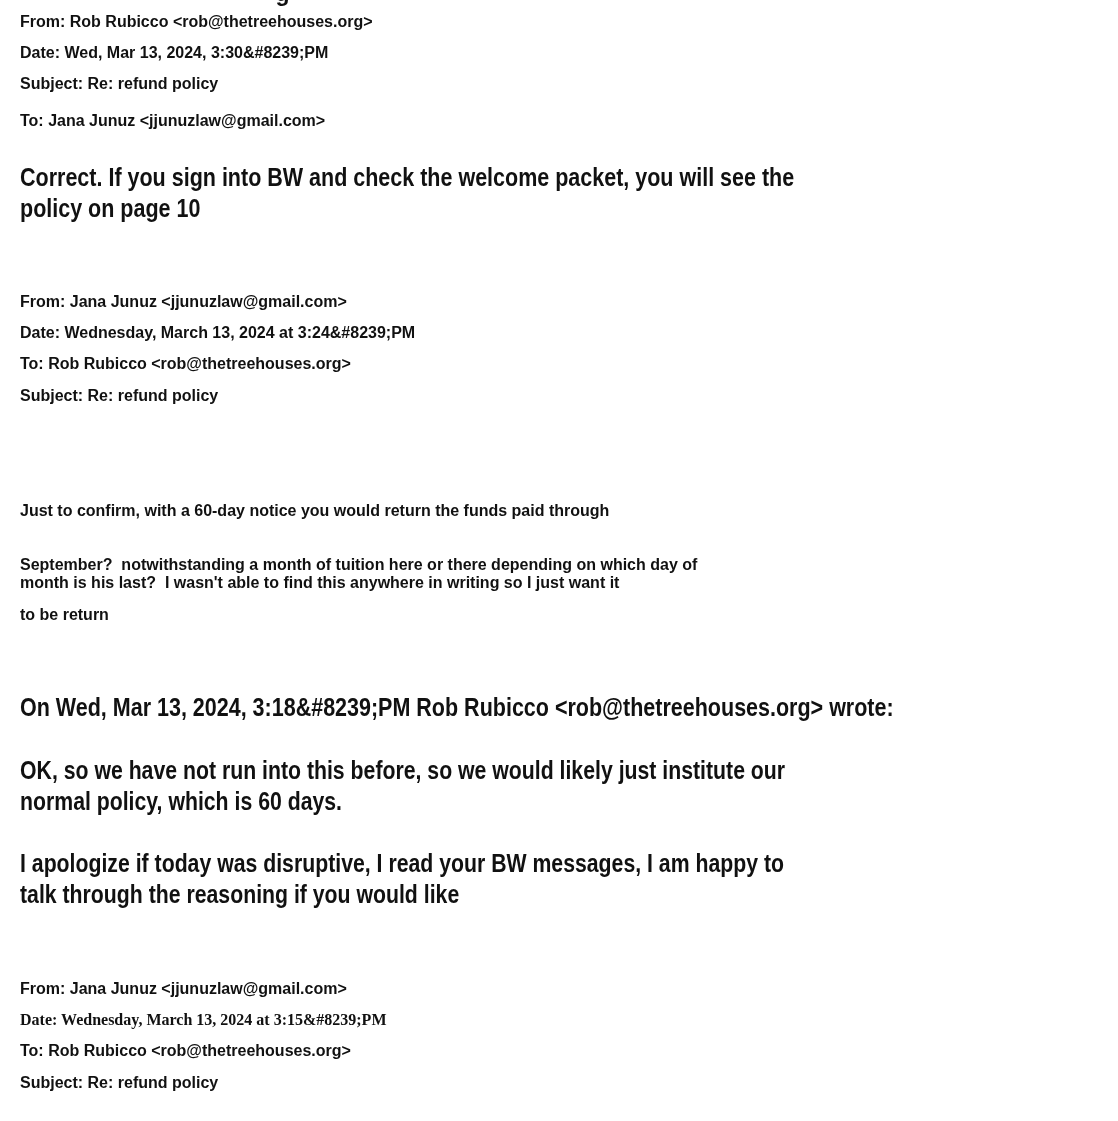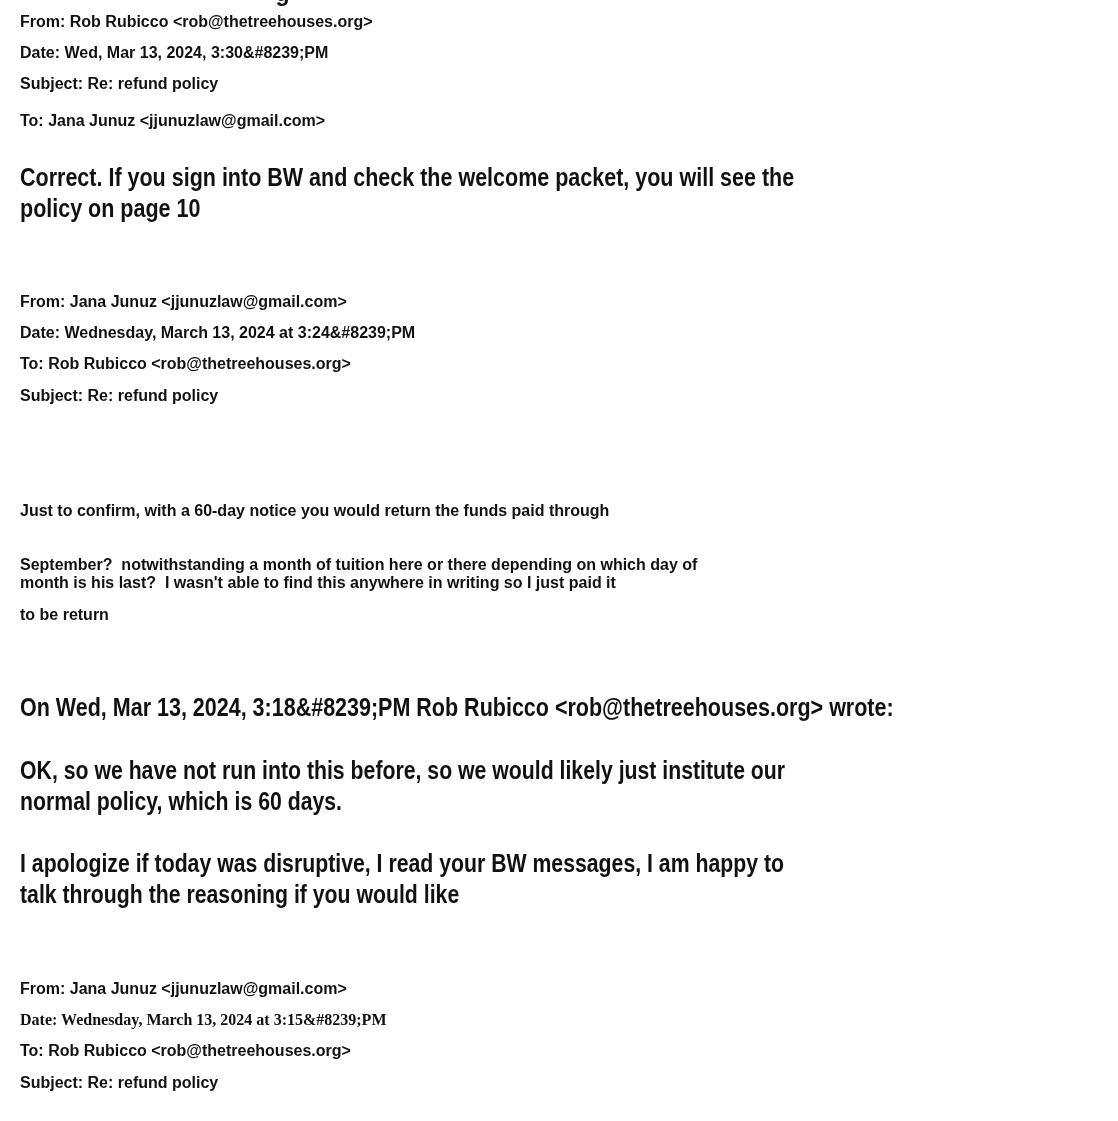--- a/index.html
+++ b/index.html
@@ -59,21 +59,21 @@
   </div>
 
   <div>
     <div class="line" style="top:286px;">From: Jana Junuz &lt;jjunuzlaw@gmail.com&gt;</div>
     <div class="line" style="top:317px;">Date: Wednesday, March 13, 2024 at 3:24&amp;#8239;PM</div>
     <div class="line" style="top:348px;">To: Rob Rubicco &lt;rob@thetreehouses.org&gt;</div>
     <div class="line" style="top:380px;">Subject: Re: refund policy</div>
 
     <div class="line" style="top:495px;">Just to confirm, with a 60-day notice you would return the funds paid through</div>
     <div class="line" style="top:536px;margin-top:13px;">September?  notwithstanding a month of tuition here or there depending on which day of</div>
-    <div class="line" style="top:567px;">month is his last?  I wasn't able to find this anywhere in writing so I just paid it</div>
+    <div class="line" style="top:567px;">month is his last?  I wasn't able to find this anywhere in writing so I just want it</div>
     <div class="line" style="top:599px;">to be return</div>
   </div>
 
   <div>
     <div class="line cond" style="top:692px;">On Wed, Mar 13, 2024, 3:18&amp;#8239;PM Rob Rubicco &lt;rob@thetreehouses.org&gt; wrote:</div>
 
     <div class="line cond2" style="top:755px;">OK, so we have not run into this before, so we would likely just institute our</div>
     <div class="line cond2" style="top:786px;">normal policy, which is 60 days.</div>
     <div class="line cond2" style="top:848px;">I apologize if today was disruptive, I read your BW messages, I am happy to</div>
     <div class="line cond2" style="top:879px;">talk through the reasoning if you would like</div>

